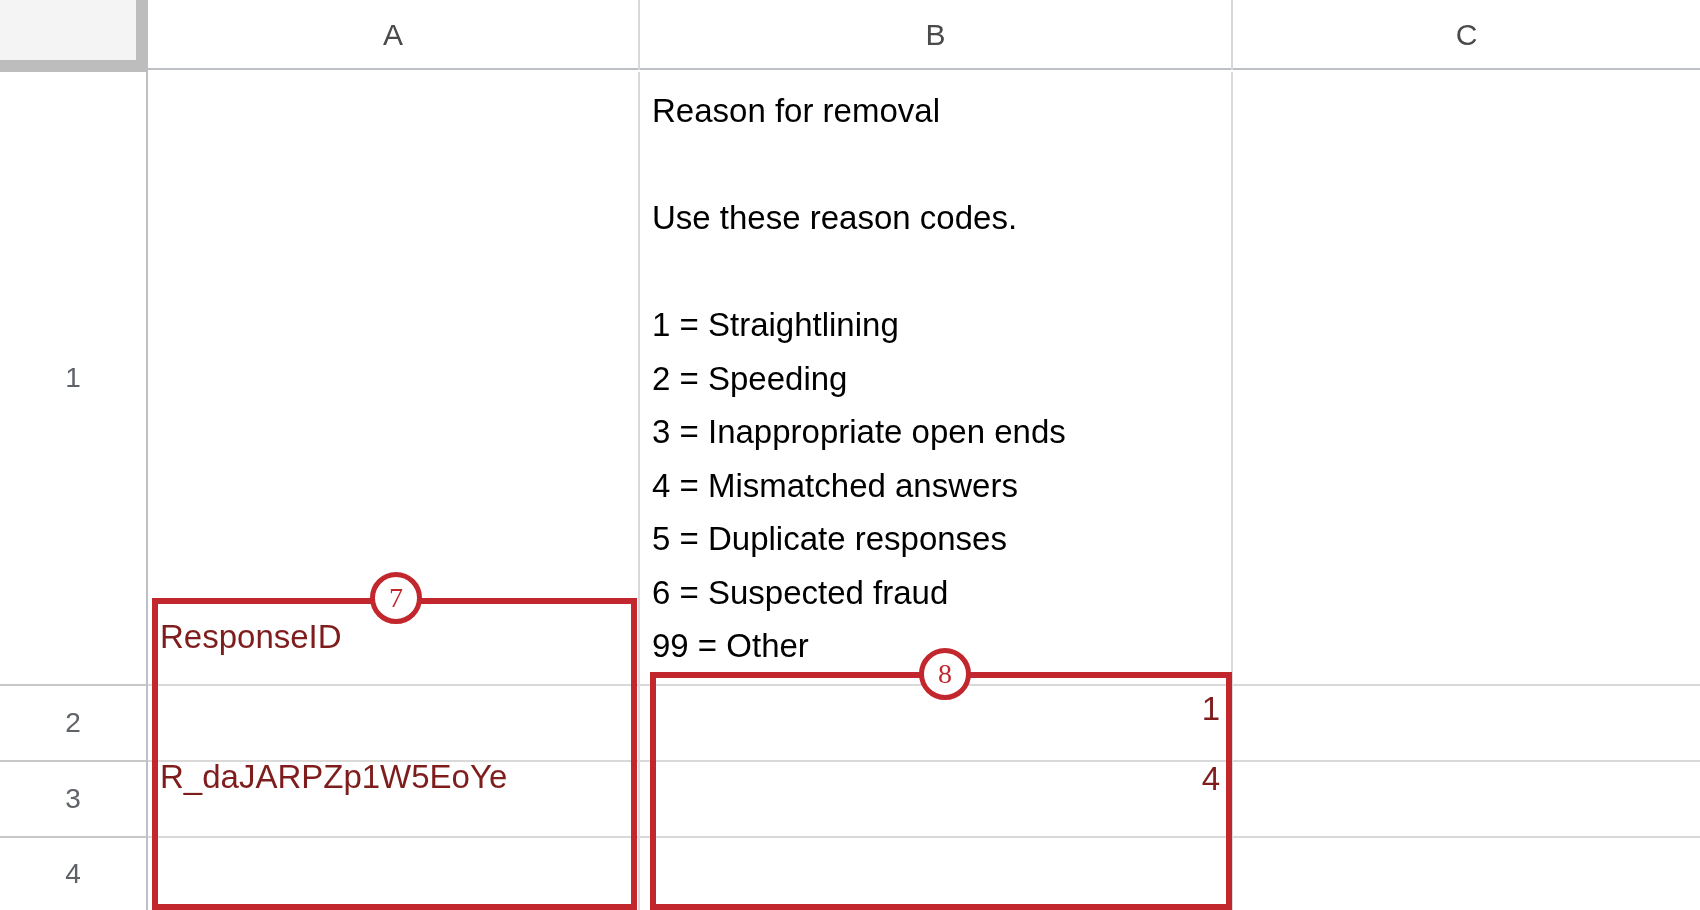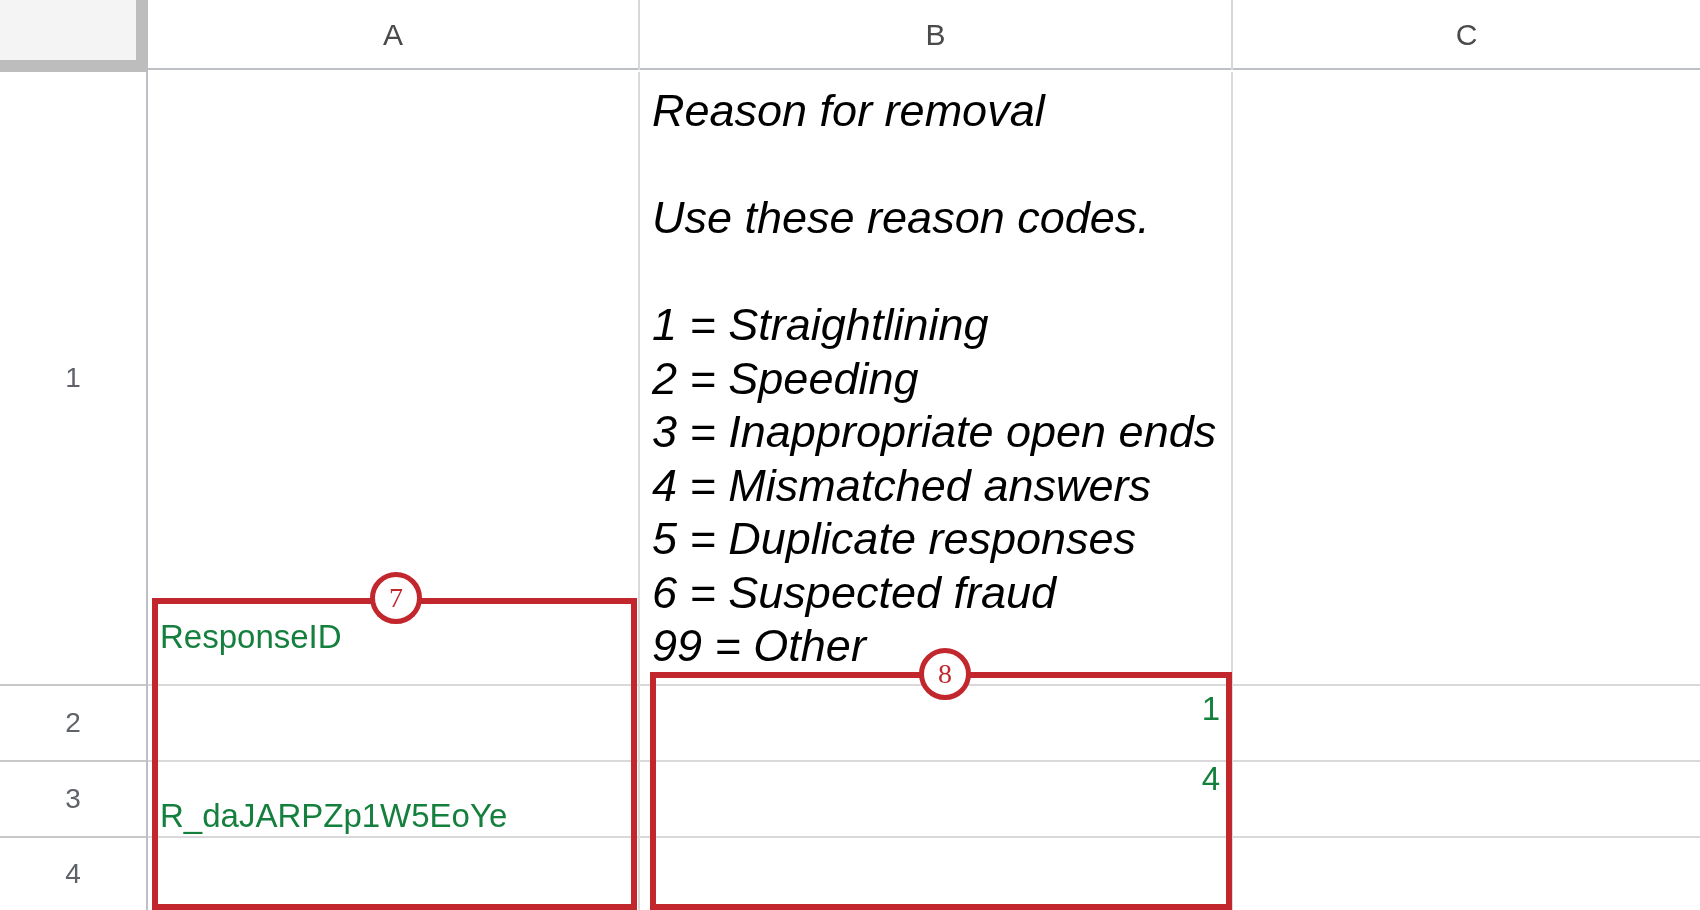--- a/index.html
+++ b/index.html
@@ -96,40 +96,39 @@
     width: 1552px;
     height: 2px;
     background: #d9d9d9;
   }
 
   
   .cell {
     position: absolute;
     box-sizing: border-box;
     font-size: 33px;
-    color: #15803d;
+    color: #7f1d1d;
     line-height: 1.0;
     overflow: visible;
     white-space: pre;
   }
   .cell.left   { text-align: left; }
   .cell.right  { text-align: right; }
 
   .cell-b1 {
     left: 652px;
     top: 84px;
     width: 700px;
-    font-size: 45px;
+    font-size: 33px;
     line-height: 53.5px;
     color: #000000;
-    font-style: italic;
   }
   .cell-a2 { left: 160px; top: 620px; width: 500px; }
   .cell-a3 { left: 160px; top: 690px; width: 500px; }
-  .cell-a4 { left: 160px; top: 760px; width: 500px; margin-top: 39px; }
+  .cell-a4 { left: 160px; top: 760px; width: 500px; }
 
   .cell-b3 { left: 700px; top: 692px; width: 520px; text-align: right; }
   .cell-b4 { left: 700px; top: 762px; width: 520px; text-align: right; }
 
   
   .anno-box {
     position: absolute;
     border: 6px solid #c1272d;
     box-sizing: border-box;
     pointer-events: none;

